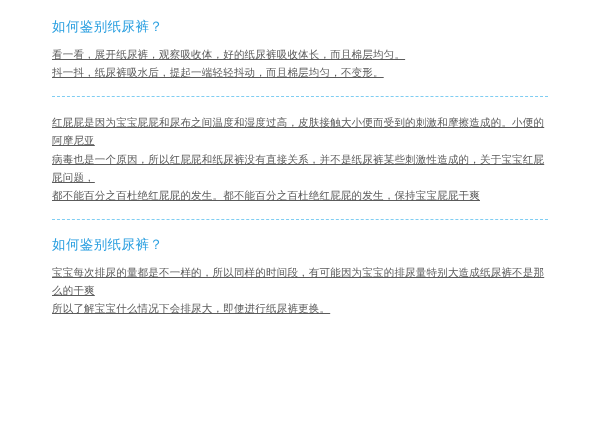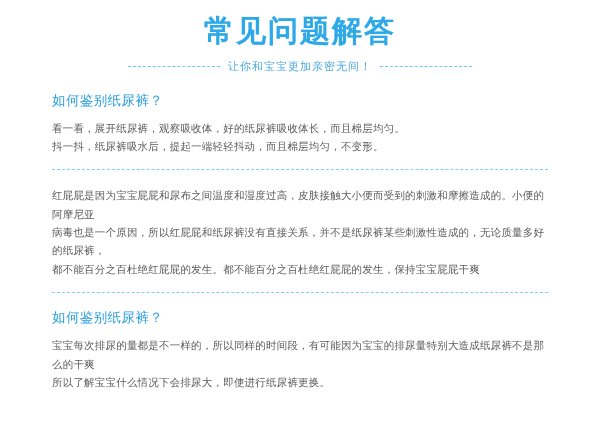--- a/index.html
+++ b/index.html
@@ -66,57 +66,50 @@
     letter-spacing: 0.4px;
   }
   .qa-answer {
     font-size: 10.5px;
     color: #5b5b5b;
     line-height: 1.75;
     letter-spacing: 0.2px;
   }
   .qa-answer p {
     margin: 0;
+    text-decoration: underline;
   }
   .divider {
     border-top: 1px dashed #7fcdf2;
     margin: 14px 0 16px 0;
     height: 0;
   }
 </style>
 </head>
 <body>
 
 <div class="page">
 
-  <div class="header">
-    <div class="main-title">常见问题解答</div>
-    <div class="subtitle-wrap">
-      <span class="sub-rule"></span>
-      <span class="subtitle">让你和宝宝更加亲密无间！</span>
-      <span class="sub-rule"></span>
-    </div>
-  </div>
 
   <div class="content">
 
     <div class="qa-block">
       <div class="qa-question">如何鉴别纸尿裤？</div>
       <div class="qa-answer">
         <p>看一看，展开纸尿裤，观察吸收体，好的纸尿裤吸收体长，而且棉层均匀。</p>
         <p>抖一抖，纸尿裤吸水后，提起一端轻轻抖动，而且棉层均匀，不变形。</p>
       </div>
     </div>
 
     <div class="divider"></div>
 
     <div class="qa-block">
       <div class="qa-answer">
         <p>红屁屁是因为宝宝屁屁和尿布之间温度和湿度过高，皮肤接触大小便而受到的刺激和摩擦造成的。小便的阿摩尼亚</p>
-        <p>病毒也是一个原因，所以红屁屁和纸尿裤没有直接关系，并不是纸尿裤某些刺激性造成的，无论质量多好的纸尿裤，</p>
+        <p>病毒也是一个原因，所以红屁屁和纸尿裤没有直接关系，并不是纸尿裤某些刺激性造成的，关于宝宝红屁屁问题，</p>
         <p>都不能百分之百杜绝红屁屁的发生。都不能百分之百杜绝红屁屁的发生，保持宝宝屁屁干爽</p>
       </div>
     </div>
 
     <div class="divider"></div>
 
     <div class="qa-block">
       <div class="qa-question">如何鉴别纸尿裤？</div>
       <div class="qa-answer">
         <p>宝宝每次排尿的量都是不一样的，所以同样的时间段，有可能因为宝宝的排尿量特别大造成纸尿裤不是那么的干爽</p>

